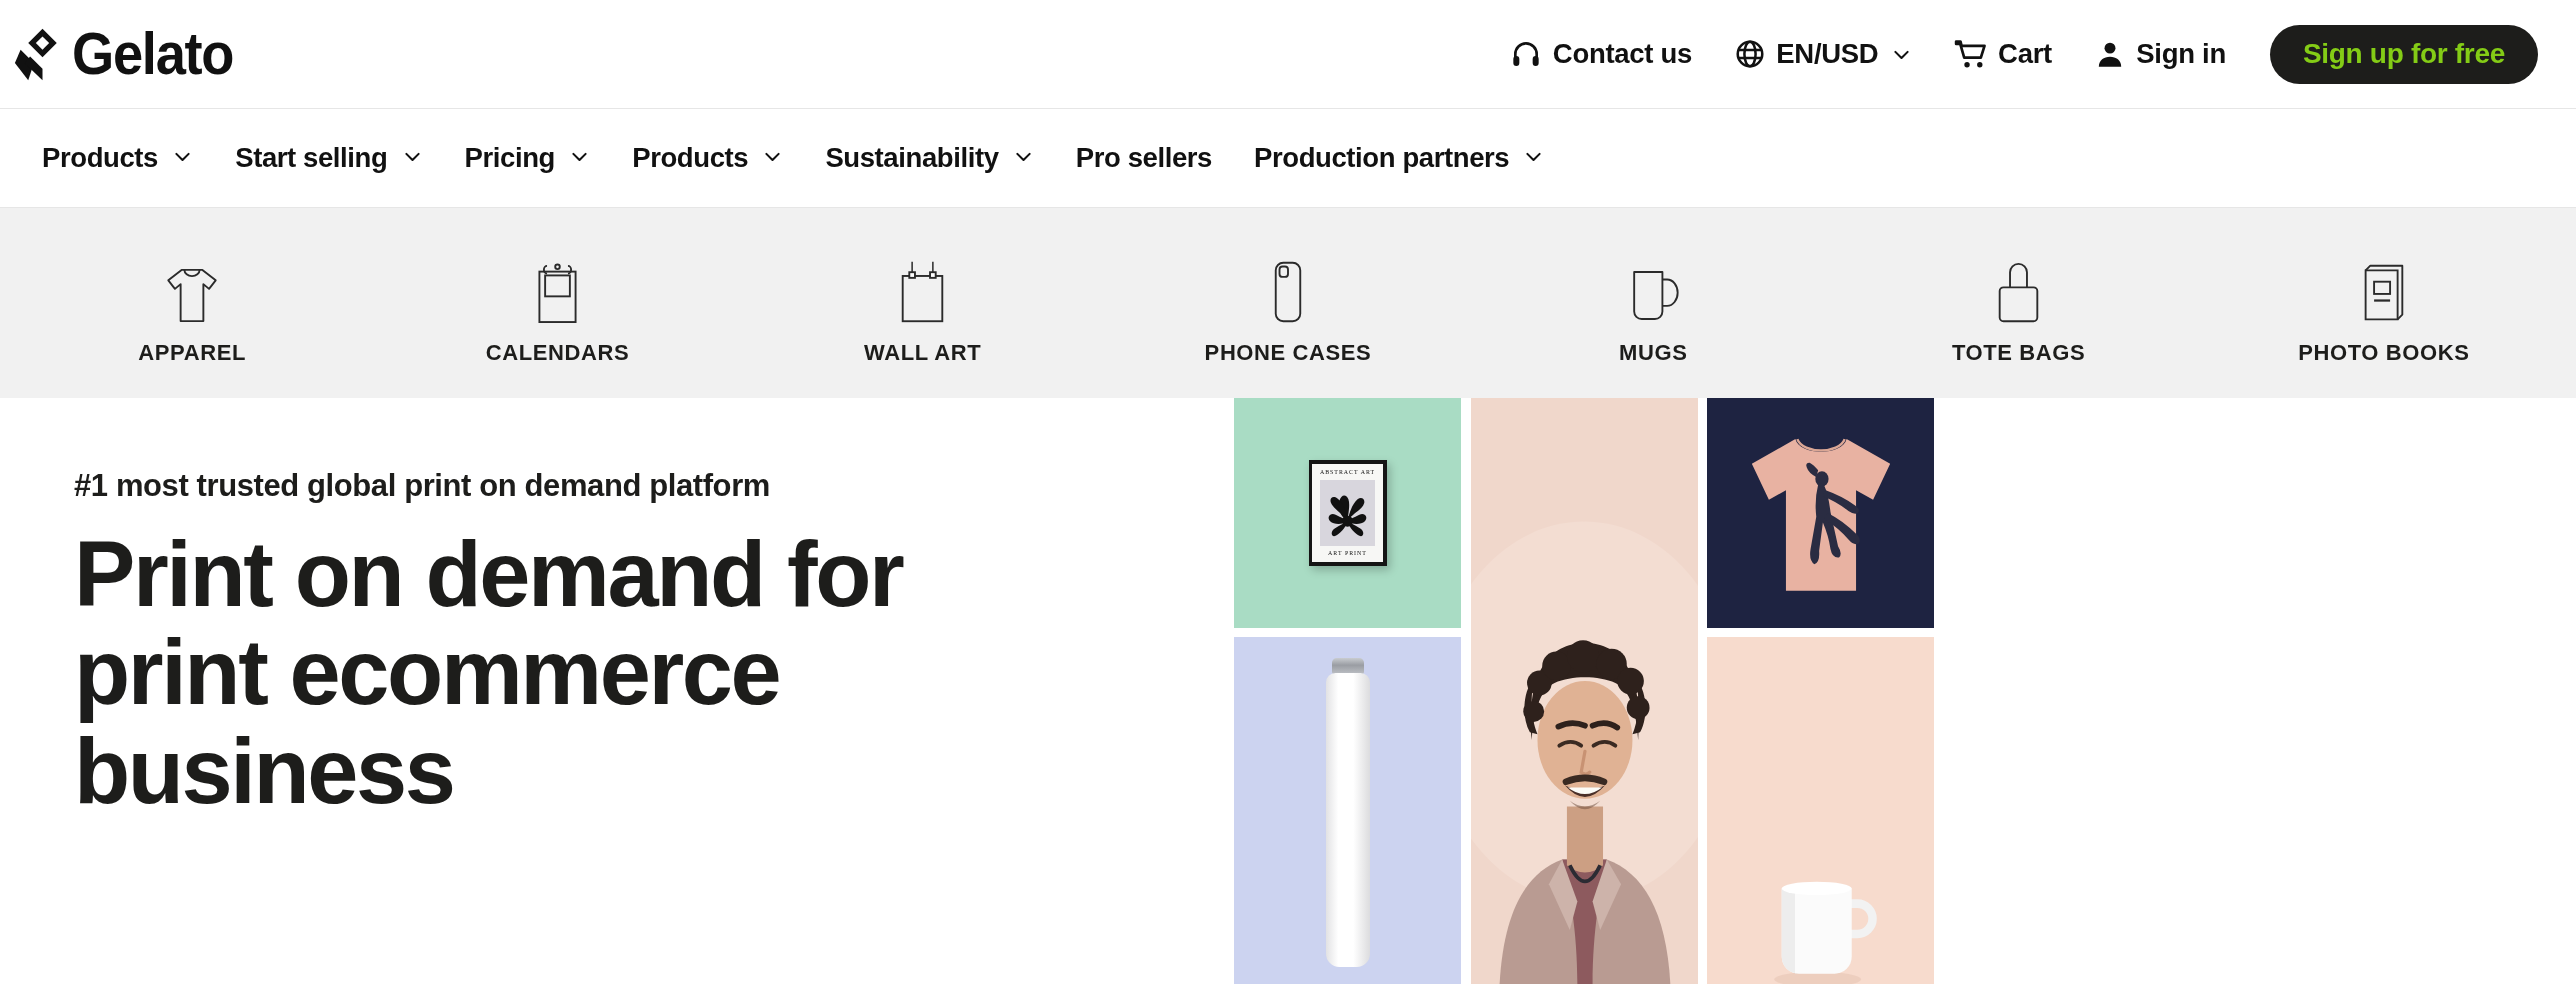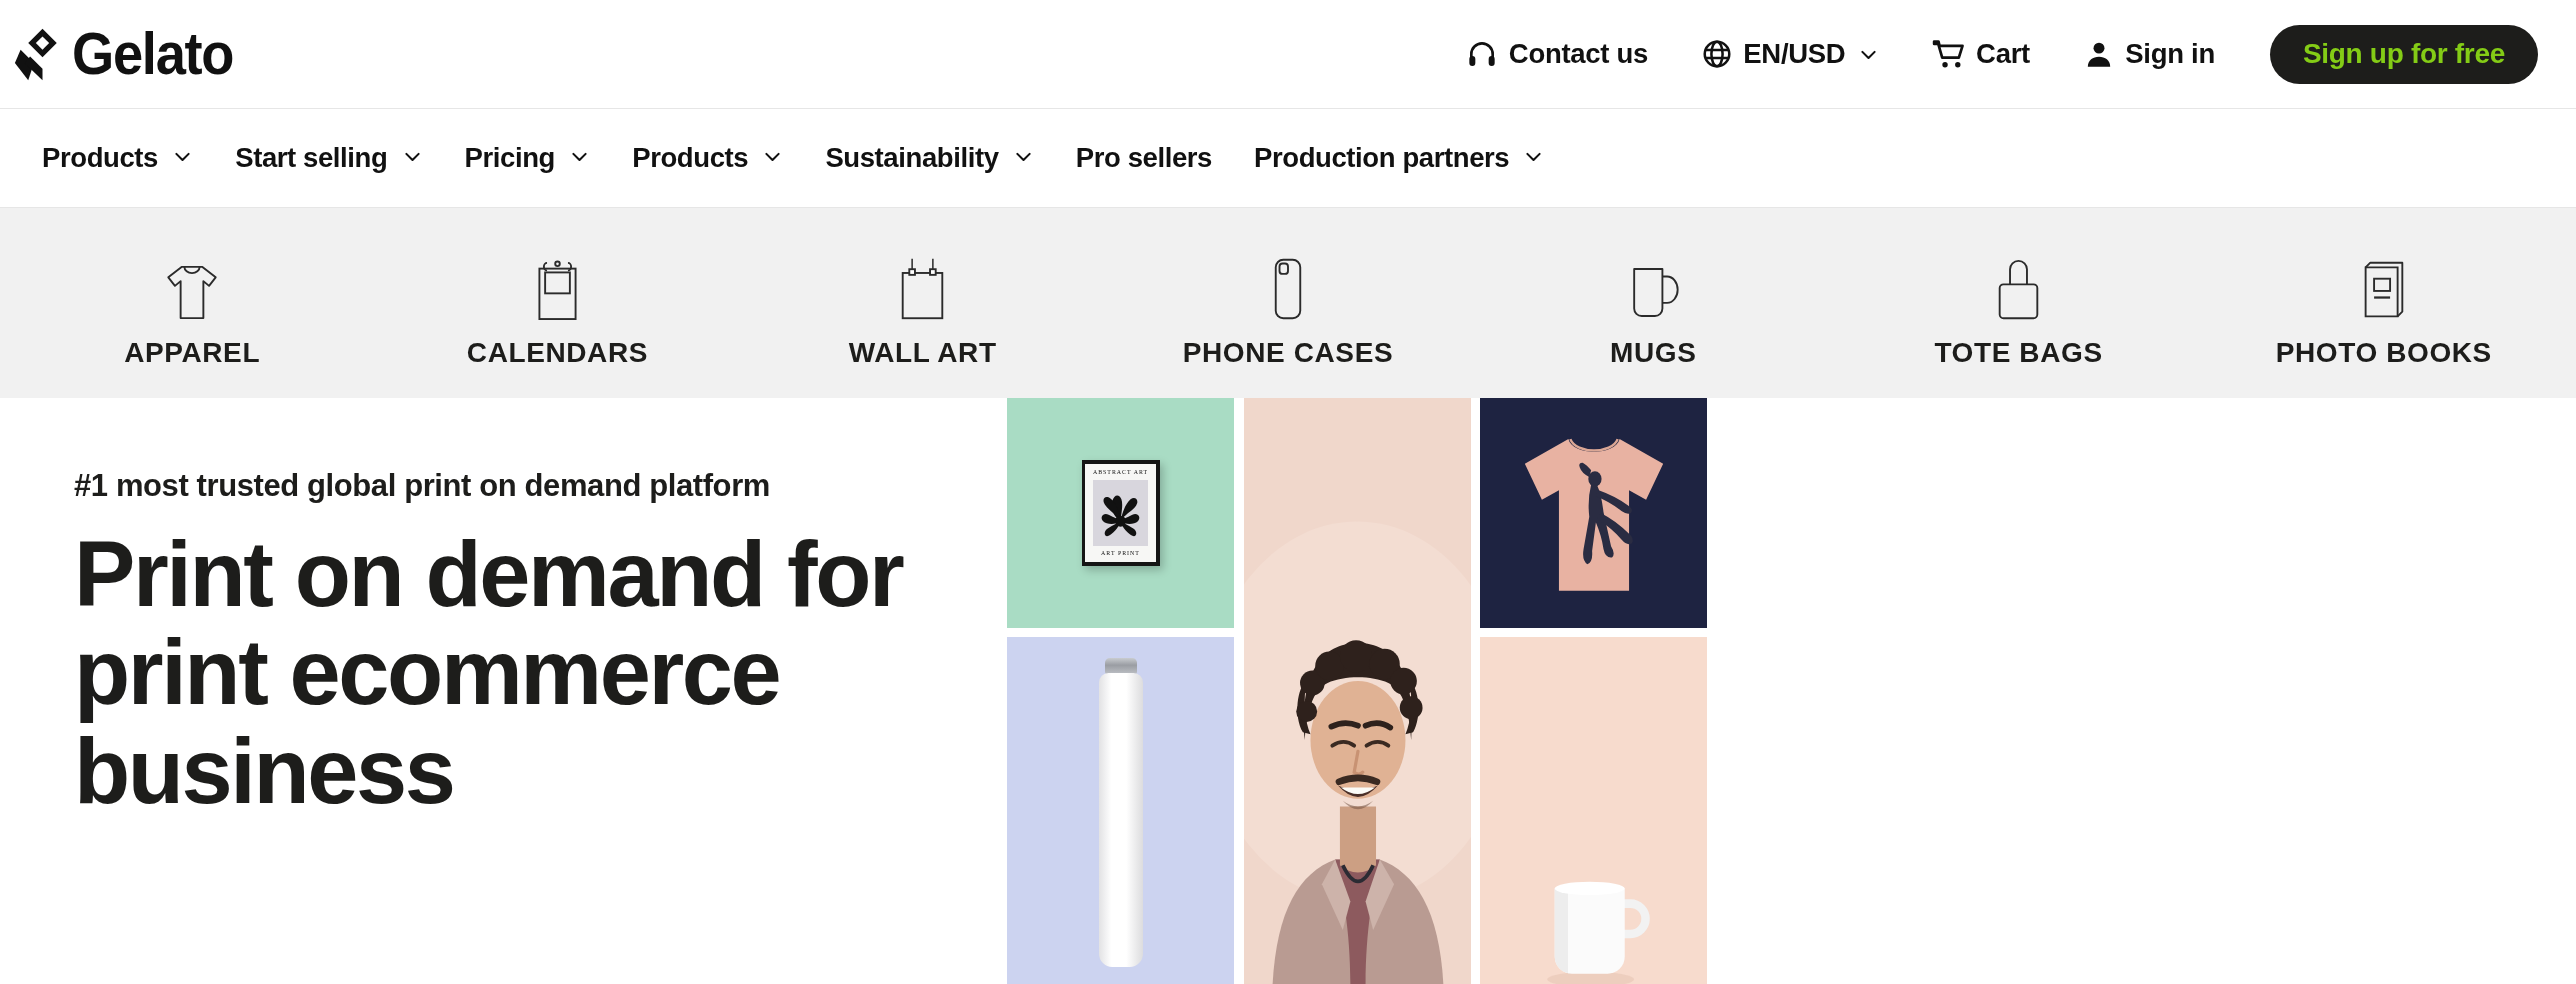--- a/index.html
+++ b/index.html
@@ -35,21 +35,21 @@
     color: #111111;
     line-height: 1;
     font-stretch: condensed;
     transform: scaleX(0.92);
     transform-origin: left center;
   }
   .top-right {
     margin-left: auto;
     display: flex;
     align-items: center;
-    gap: 11px;
+    gap: 0;
   }
   .top-item {
     display: flex;
     align-items: center;
     gap: 10.4px;
     padding: 0 21px;
     font-size: 27.5px;
     font-weight: 600;
     color: #111111;
     cursor: pointer;
@@ -117,36 +117,36 @@
     padding-top: 13.3px;
   }
   .cat-icon {
     height: 72px;
     display: flex;
     align-items: flex-end;
     justify-content: center;
   }
   .cat-icon svg { display: block; }
   .cat-label {
-    font-size: 28px;
+    font-size: 22px;
     font-weight: 600;
     letter-spacing: 0.6px;
     color: #1d1d1b;
     text-transform: uppercase;
     white-space: nowrap;
   }
 
   
   .hero {
     display: flex;
     height: 587px;
     background: #ffffff;
   }
   .hero-left {
-    width: 1007px;
+    width: 1234px;
     flex: none;
     padding: 70px 82px 0 74px;
   }
   .eyebrow {
     font-size: 31px;
     font-weight: 600;
     color: #1d1d1b;
     letter-spacing: -0.4px;
     margin-bottom: 21px;
   }

